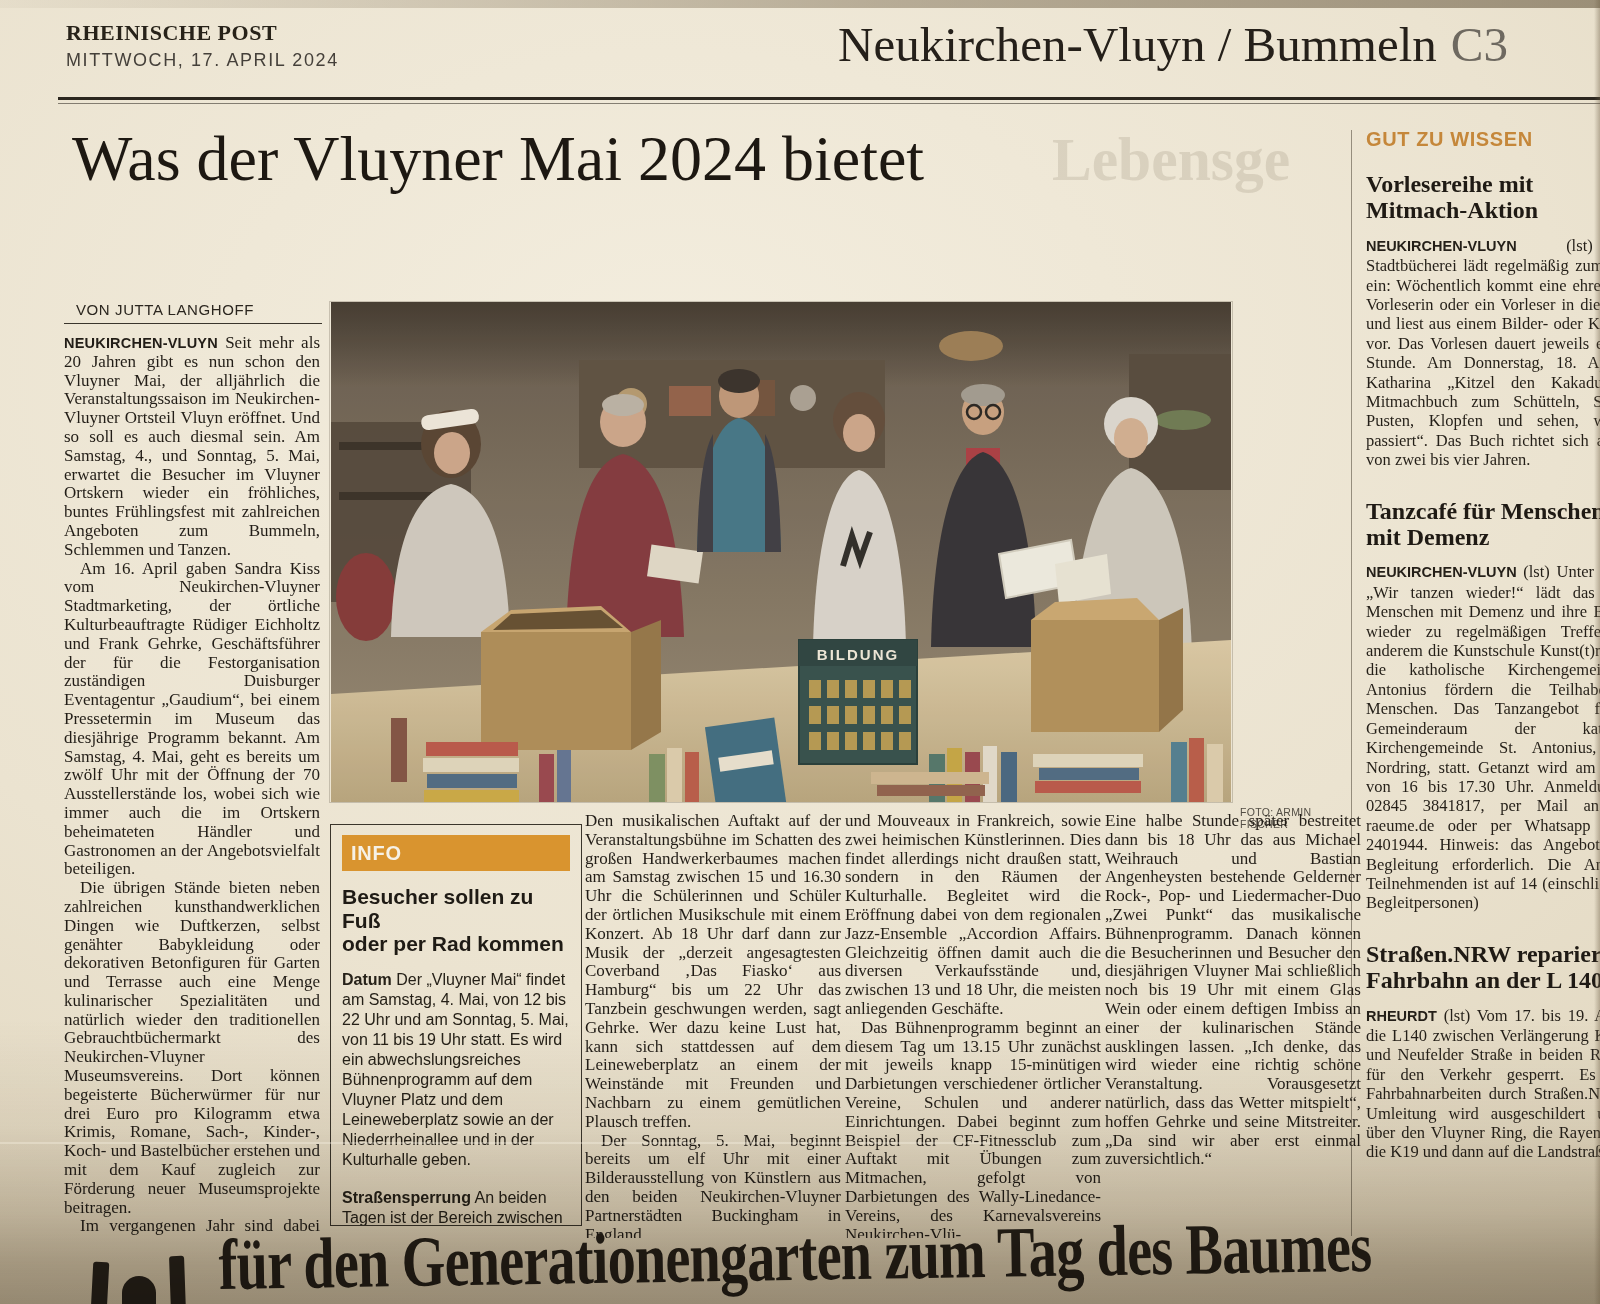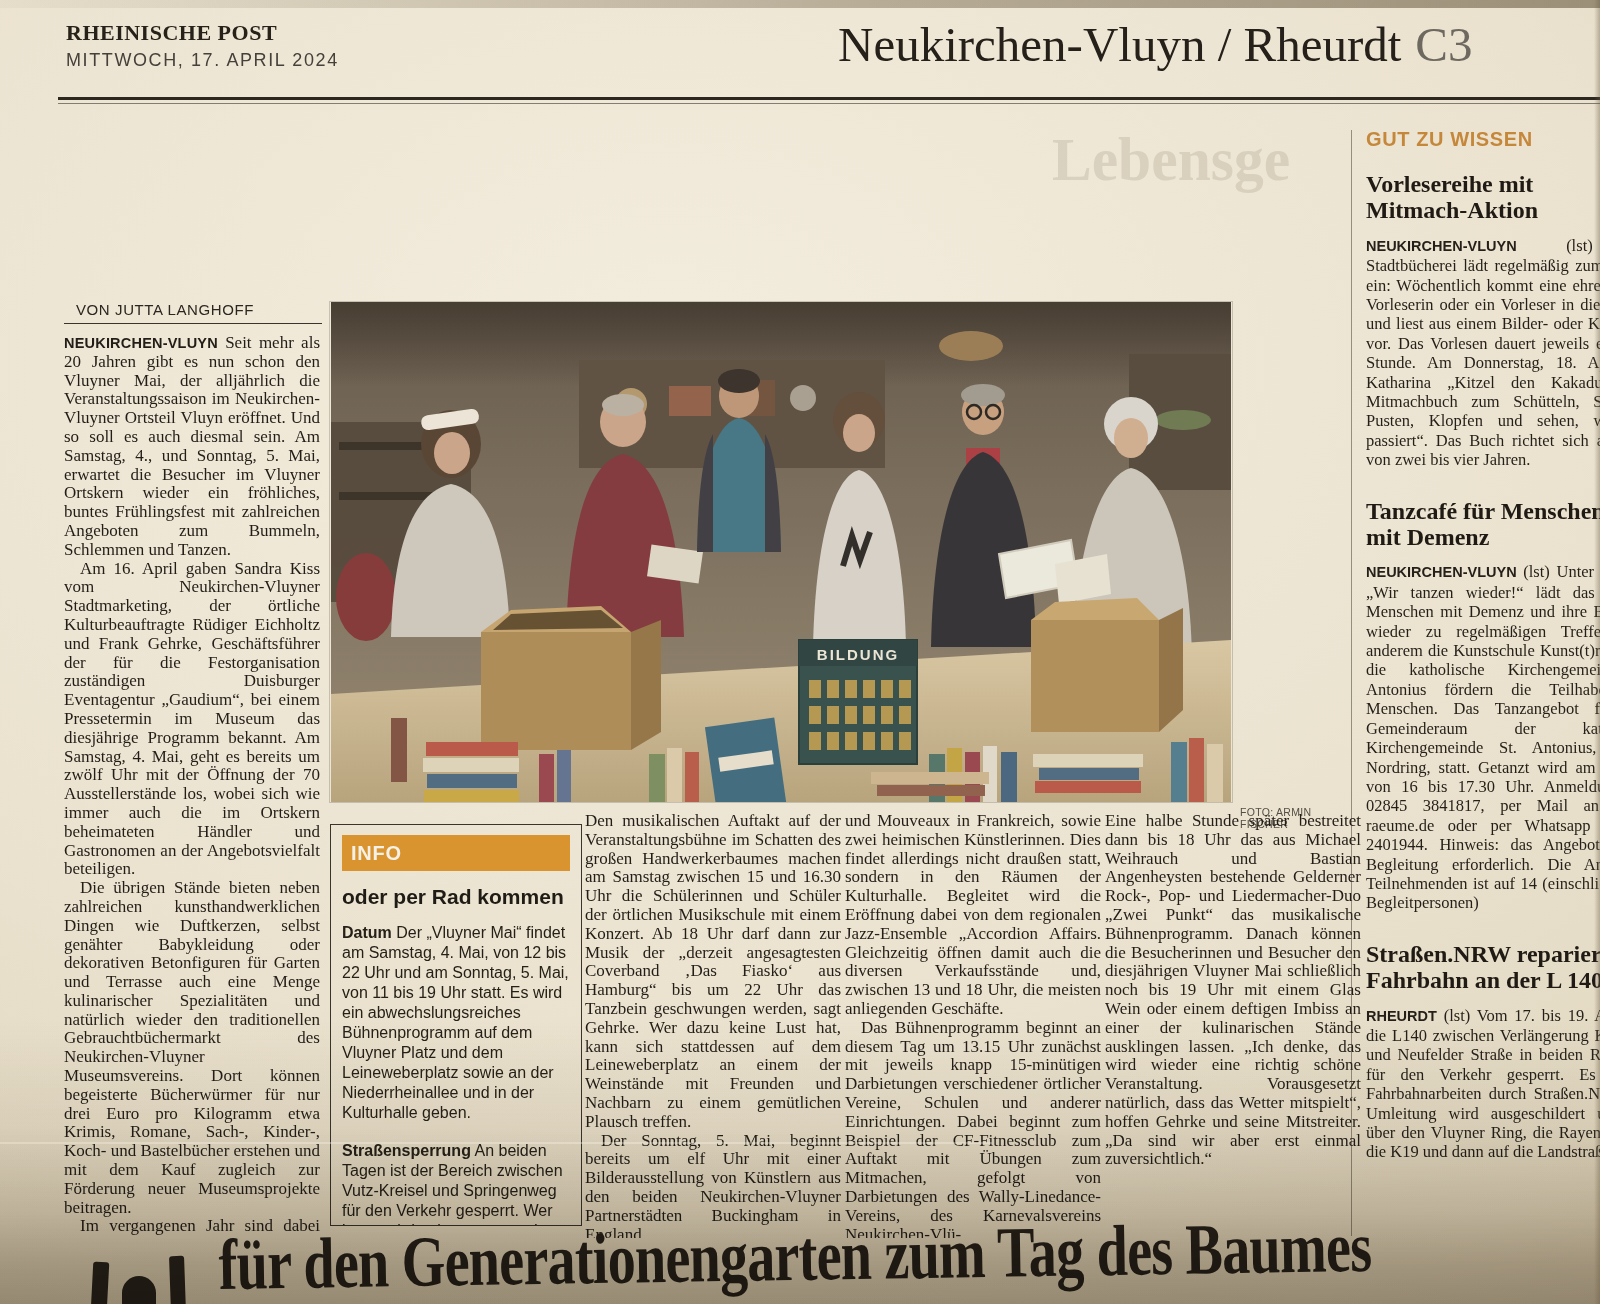--- a/index.html
+++ b/index.html
@@ -85,27 +85,28 @@
   .g3{left:170px;top:1256px;width:15px;height:56px;transform:rotate(-2deg);}
 </style>
 </head>
 <body>
 
 <div class="sheet">
 
   <div class="mast-paper">RHEINISCHE POST</div>
   <div class="mast-date">MITTWOCH, 17. APRIL 2024</div>
   <div class="mast-region">
-    <span>Neukirchen-Vluyn / Rheurdt</span><span class="mast-page">C3</span>
+    <span>Neukirchen-Vluyn / Bummeln</span><span class="mast-page">C3</span>
   </div>
   <div class="header-rule"></div>
   <div class="header-rule2"></div>
 
   <div class="ghost">Lebensge</div>
 
+  <div class="headline">Was der Vluyner Mai 2024 bietet</div>
   <div class="byline">VON JUTTA LANGHOFF</div>
   <div class="byline-rule"></div>
 
   <div class="coltext" id="col1">
     <p class="para"><span class="lead">NEUKIRCHEN-VLUYN</span><span> Seit mehr als 20 Jahren gibt es nun schon den Vluyner Mai, der alljährlich die Veranstaltungssaison im Neukirchen-Vluyner Ortsteil Vluyn eröffnet. Und so soll es auch diesmal sein. Am Samstag, 4., und Sonntag, 5. Mai, erwartet die Besucher im Vluyner Ortskern wieder ein fröhliches, buntes Frühlingsfest mit zahlreichen Angeboten zum Bummeln, Schlemmen und Tanzen.</span></p>
     <p class="para">Am 16. April gaben Sandra Kiss vom Neukirchen-Vluyner Stadtmarketing, der örtliche Kulturbeauftragte Rüdiger Eichholtz und Frank Gehrke, Geschäftsführer der für die Festorganisation zuständigen Duisburger Eventagentur „Gaudium“, bei einem Pressetermin im Museum das diesjährige Programm bekannt. Am Samstag, 4. Mai, geht es bereits um zwölf Uhr mit der Öffnung der 70 Ausstellerstände los, wobei sich wie immer auch die im Ortskern beheimateten Händler und Gastronomen an der Angebotsvielfalt beteiligen.</p>
     <p class="para">Die übrigen Stände bieten neben zahlreichen kunsthandwerklichen Dingen wie Duftkerzen, selbst genähter Babykleidung oder dekorativen Betonfiguren für Garten und Terrasse auch eine Menge kulinarischer Spezialitäten und natürlich wieder den traditionellen Gebrauchtbüchermarkt des Neukirchen-Vluyner Museumsvereins. Dort können begeisterte Bücherwürmer für nur drei Euro pro Kilogramm etwa Krimis, Romane, Sach-, Kinder-, Koch- und Bastelbücher erstehen und mit dem Kauf zugleich zur Förderung neuer Museumsprojekte beitragen.</p>
     <p class="para">Im vergangenen Jahr sind dabei 2900 Euro zusammengekommen, wie die ehemalige Museumsleiterin Jutta Lubkowski berichtete.</p>
   </div>
 
@@ -258,20 +259,21 @@
       <rect x="0" y="0" width="900" height="500" fill="#e9dfc6" opacity="0.08"></rect>
     </svg>
   </div>
   <div class="credit">FOTO: ARMIN FISCHER</div>
 
   <div class="infobox">
     <div class="info-bar">
       <span>INFO</span>
     </div>
     <div class="info-title">
+      <div>Besucher sollen zu Fuß</div>
       <div>oder per Rad kommen</div>
     </div>
     <div class="info-body"><span class="info-lead">Datum</span><span> Der „Vluyner Mai“ findet am Samstag, 4. Mai, von 12 bis 22 Uhr und am Sonntag, 5. Mai, von 11 bis 19 Uhr statt. Es wird ein abwechslungsreiches Bühnenprogramm auf dem Vluyner Platz und dem Leineweberplatz sowie an der Niederrheinallee und in der Kulturhalle geben.</span></div>
     <div class="info-body"><span class="info-lead">Straßensperrung</span><span> An beiden Tagen ist der Bereich zwischen Vutz-Kreisel und Springenweg für den Verkehr gesperrt. Wer kann, wird gebeten, entweder per Fahrrad oder zu Fuß zu kommen.</span></div>
   </div>
 
   <div class="coltext" id="col3">
     <p class="para">Den musikalischen Auftakt auf der Veranstaltungsbühne im Schatten des großen Handwerkerbaumes machen am Samstag zwischen 15 und 16.30 Uhr die Schülerinnen und Schüler der örtlichen Musikschule mit einem Konzert. Ab 18 Uhr darf dann zur Musik der „derzeit angesagtesten Coverband ‚Das Fiasko‘ aus Hamburg“ bis um 22 Uhr das Tanzbein geschwungen werden, sagt Gehrke. Wer dazu keine Lust hat, kann sich stattdessen auf dem Leineweberplatz an einem der Weinstände mit Freunden und Nachbarn zu einem gemütlichen Plausch treffen.</p>
     <p class="para">Der Sonntag, 5. Mai, beginnt bereits um elf Uhr mit einer Bilderausstellung von Künstlern aus den beiden Neukirchen-Vluyner Partnerstädten Buckingham in England</p>
   </div>

